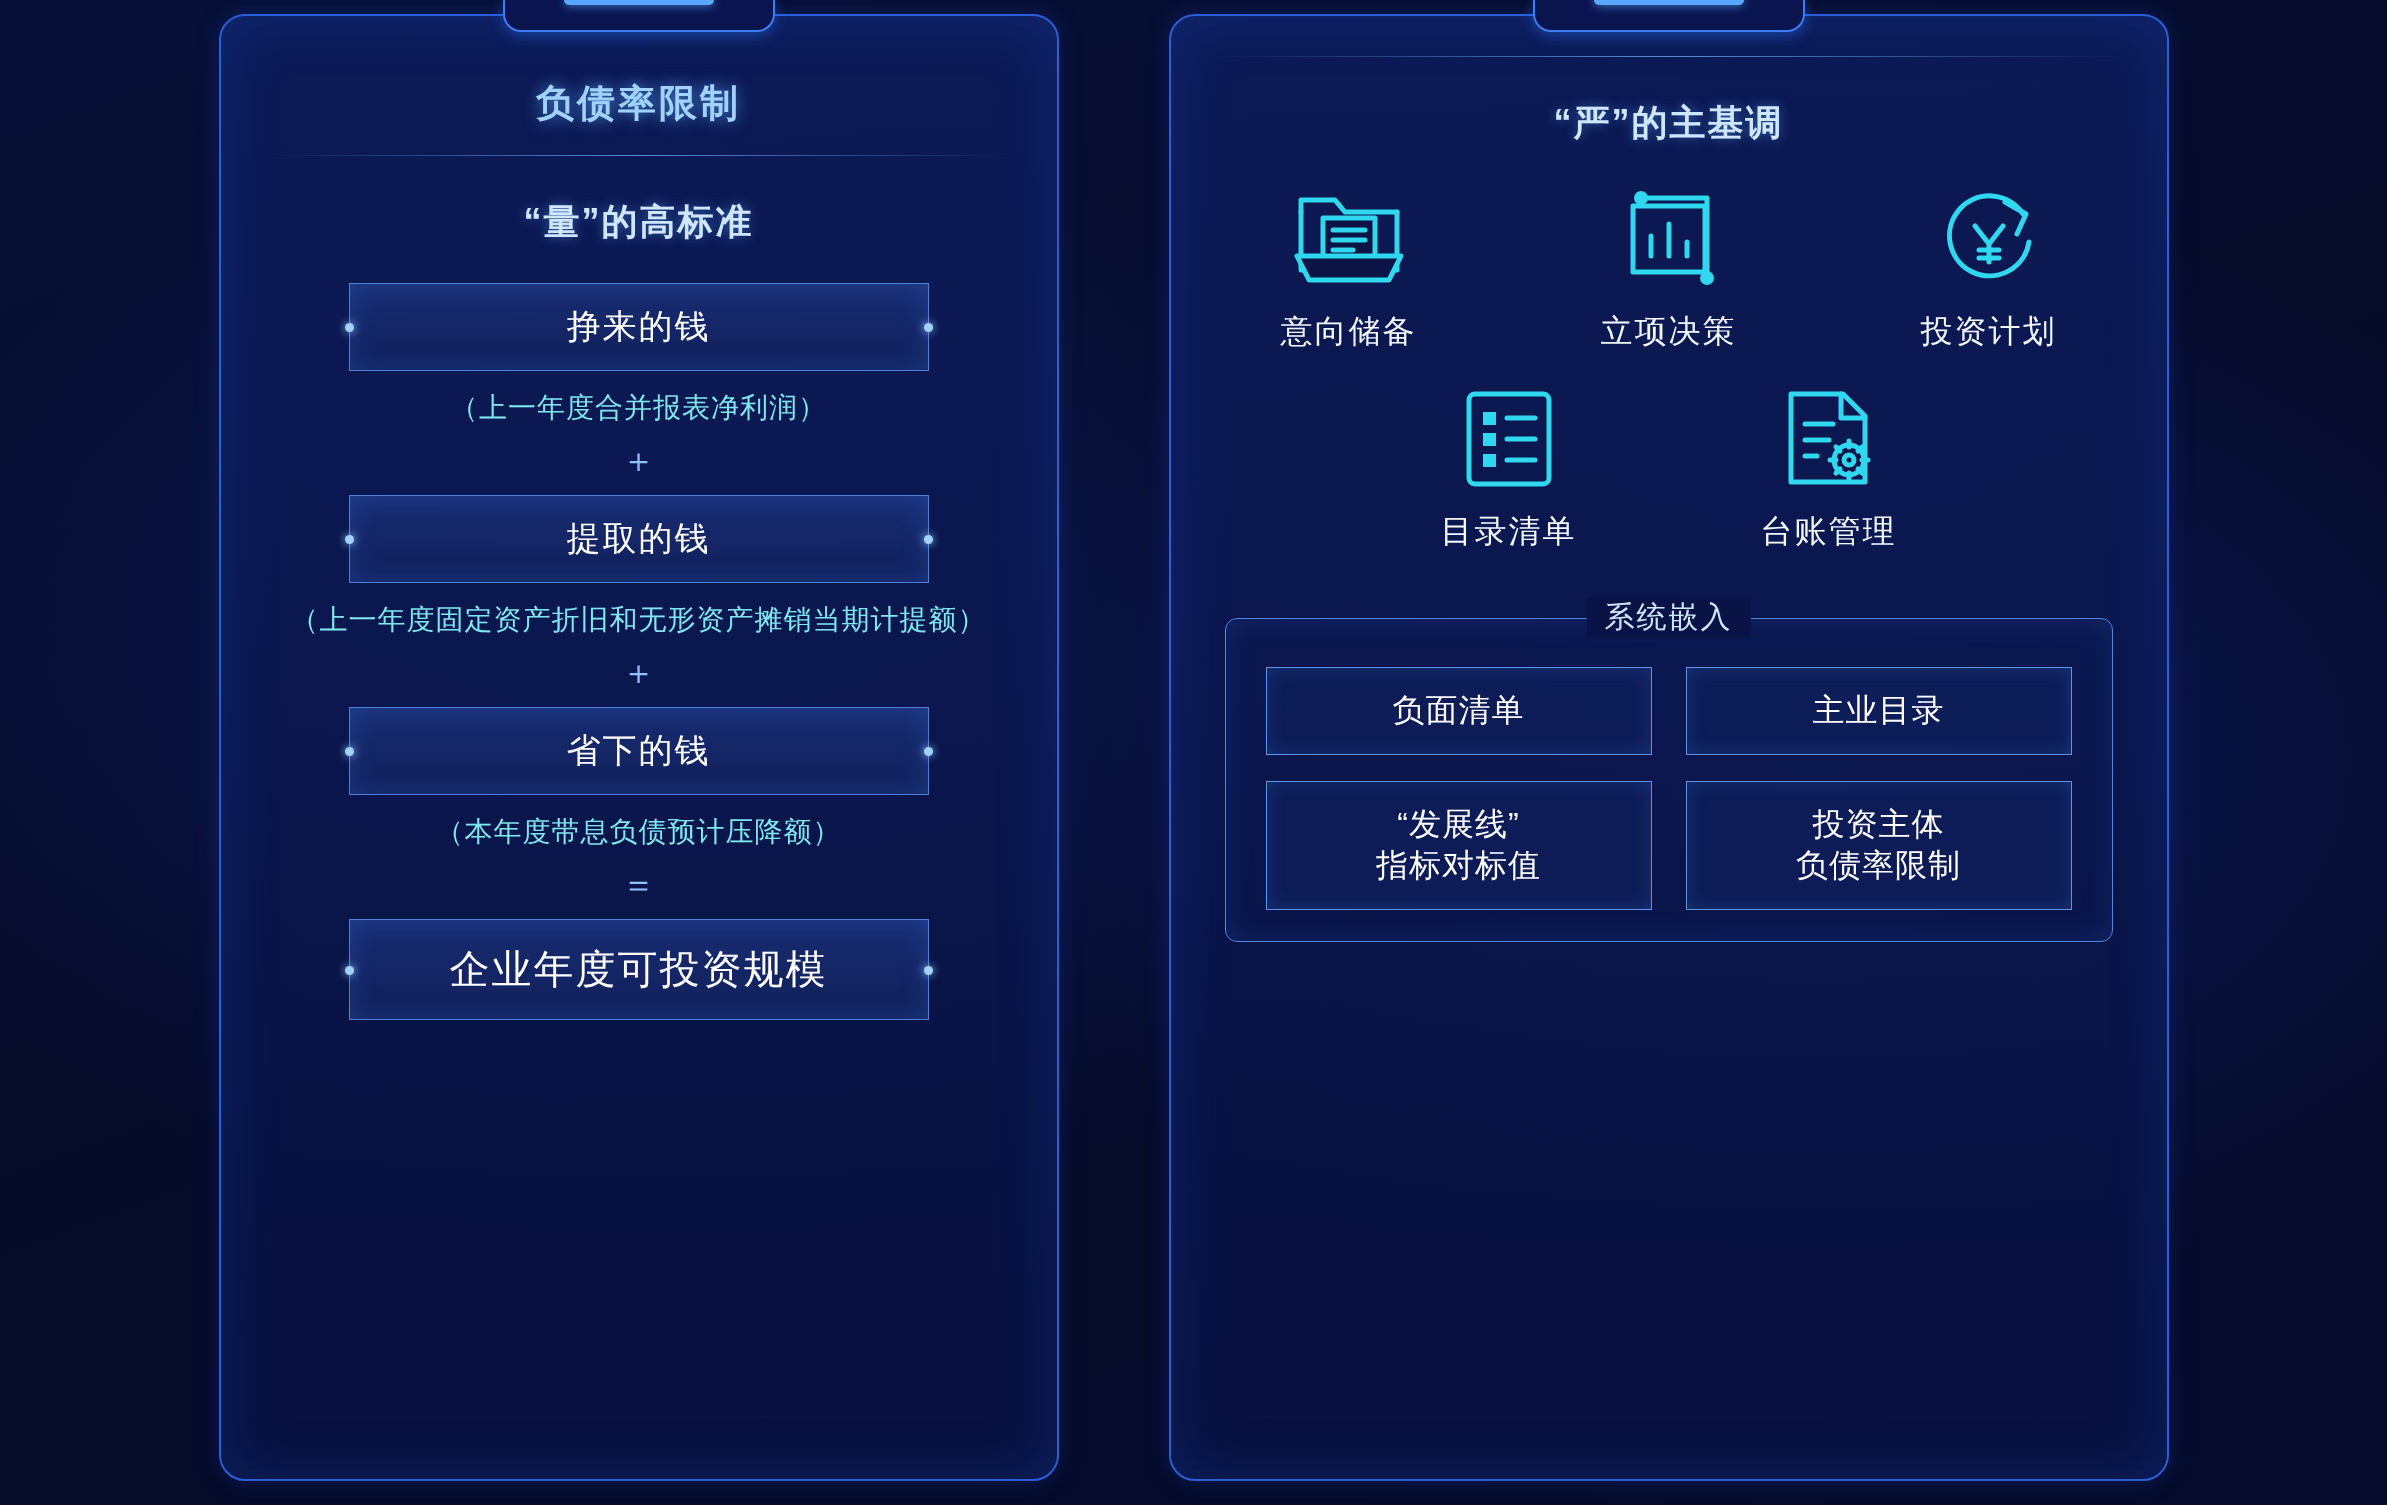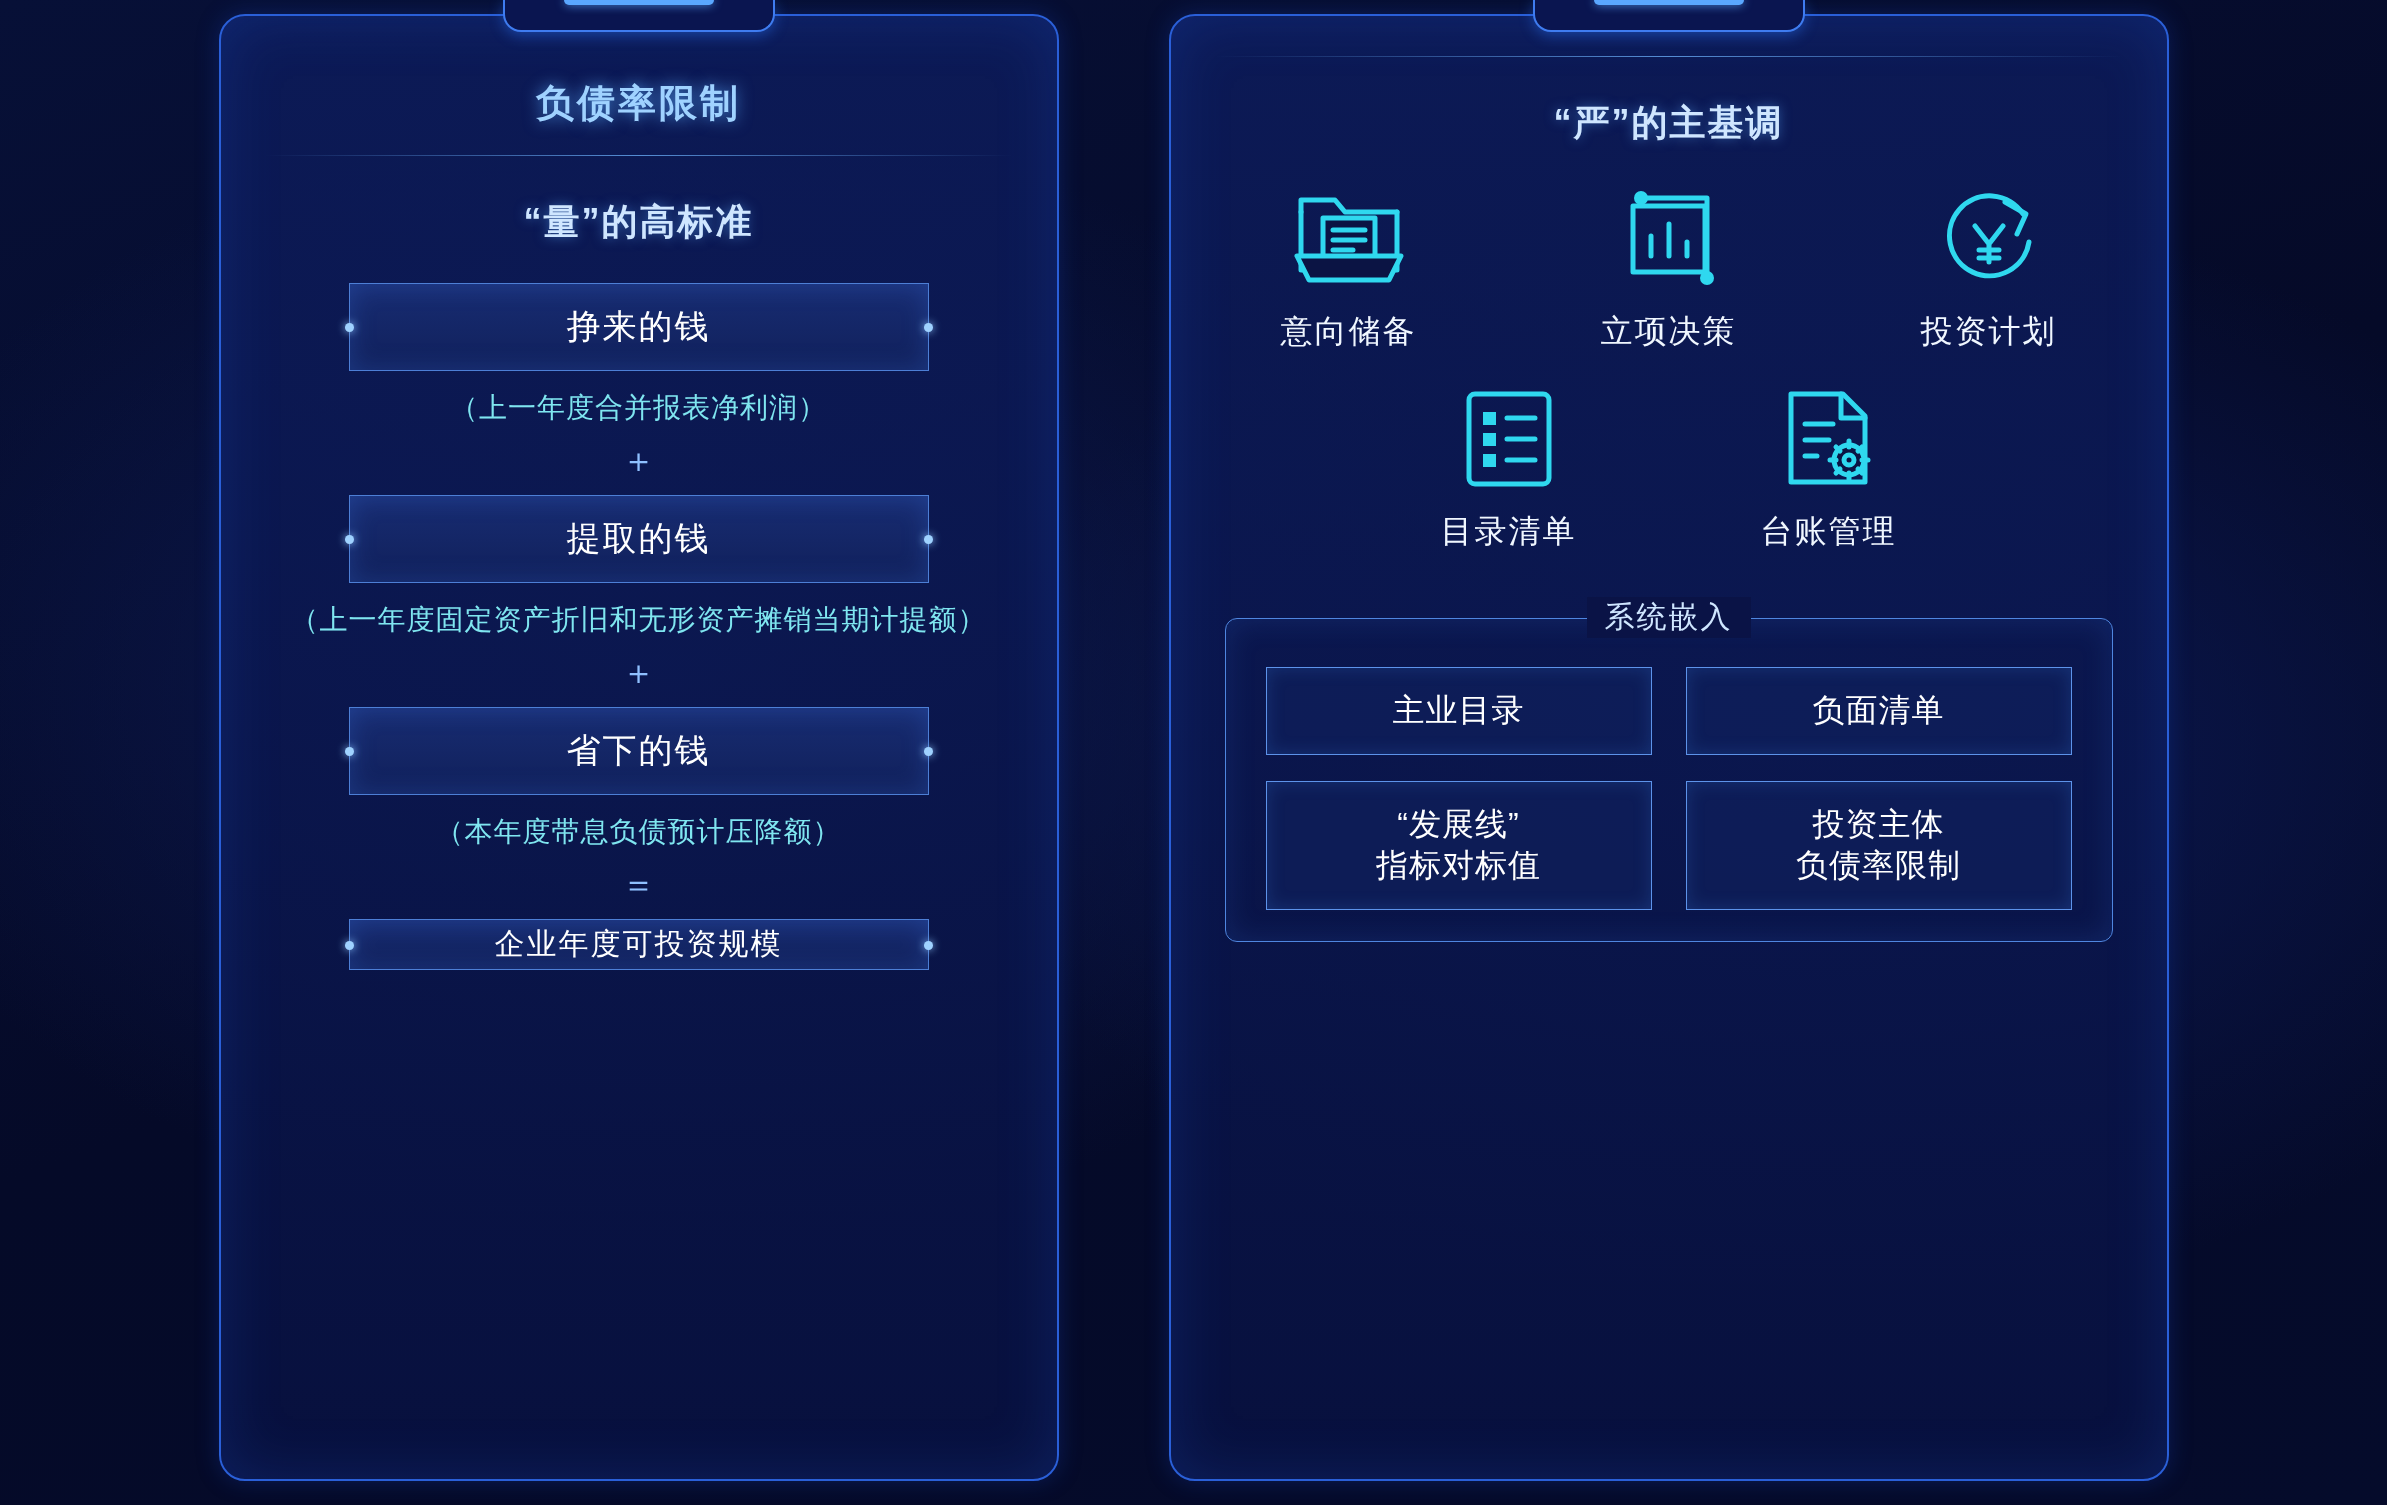--- a/index.html
+++ b/index.html
@@ -105,21 +105,21 @@
     box-sizing: border-box;
     border: 1px solid #4d7fd6;
     background: linear-gradient(180deg, rgba(26,48,120,0.85) 0%, rgba(17,33,92,0.9) 100%);
     color: #ffffff;
     font-size: 34px;
     text-align: center;
     padding: 20px 10px;
     letter-spacing: 2px;
     box-shadow: inset 0 0 26px rgba(60,120,230,0.28);
   }
-  .f-box.big { font-size: 30px; padding: 4px 10px; text-align: center; }
+  .f-box.big { font-size: 40px; padding: 22px 10px; text-align: center; }
   .f-box::before, .f-box::after {
     content: "";
     position: absolute;
     top: 50%;
     width: 9px;
     height: 9px;
     margin-top: -4px;
     background: #9fd2ff;
     border-radius: 50%;
     box-shadow: 0 0 8px #8fc6ff;
@@ -302,24 +302,24 @@
           </svg>
         </span>
         <div class="icon-label">台账管理</div>
       </div>
     </div>
 
     <div class="embed-wrap">
       <div class="embed-legend">系统嵌入</div>
       <div class="embed-grid">
         <div class="e-box">
-          <span>主业目录</span>
+          <span>负面清单</span>
         </div>
         <div class="e-box">
-          <span>负面清单</span>
+          <span>主业目录</span>
         </div>
         <div class="e-box">
           <span>“发展线”</span>
           <span class="l2">指标对标值</span>
         </div>
         <div class="e-box">
           <span>投资主体</span>
           <span class="l2">负债率限制</span>
         </div>
       </div>

